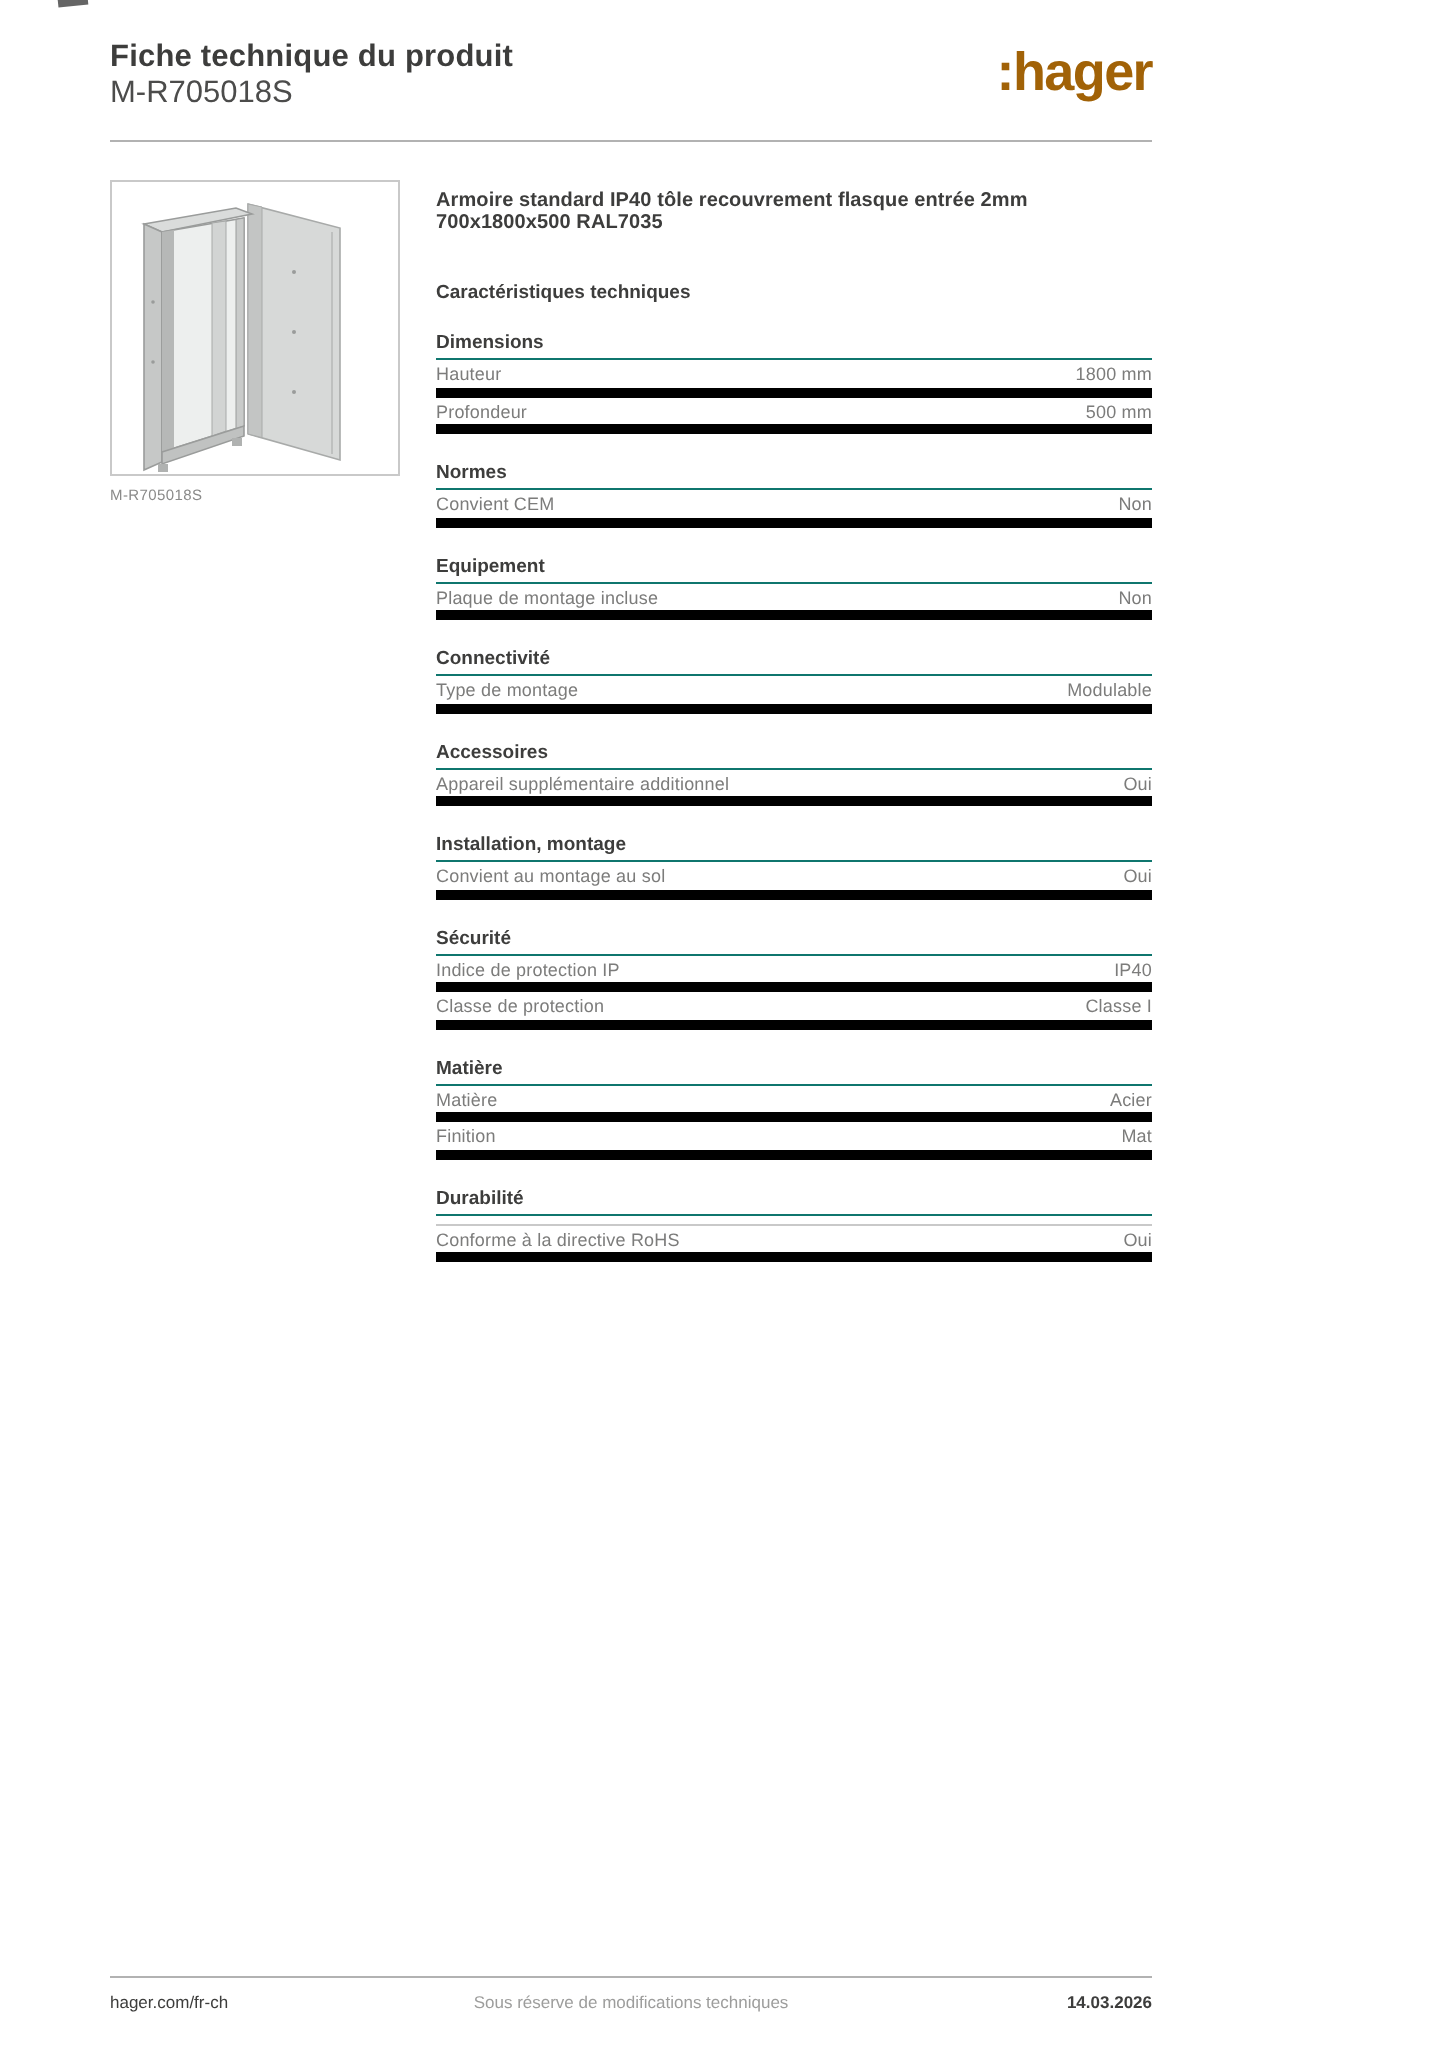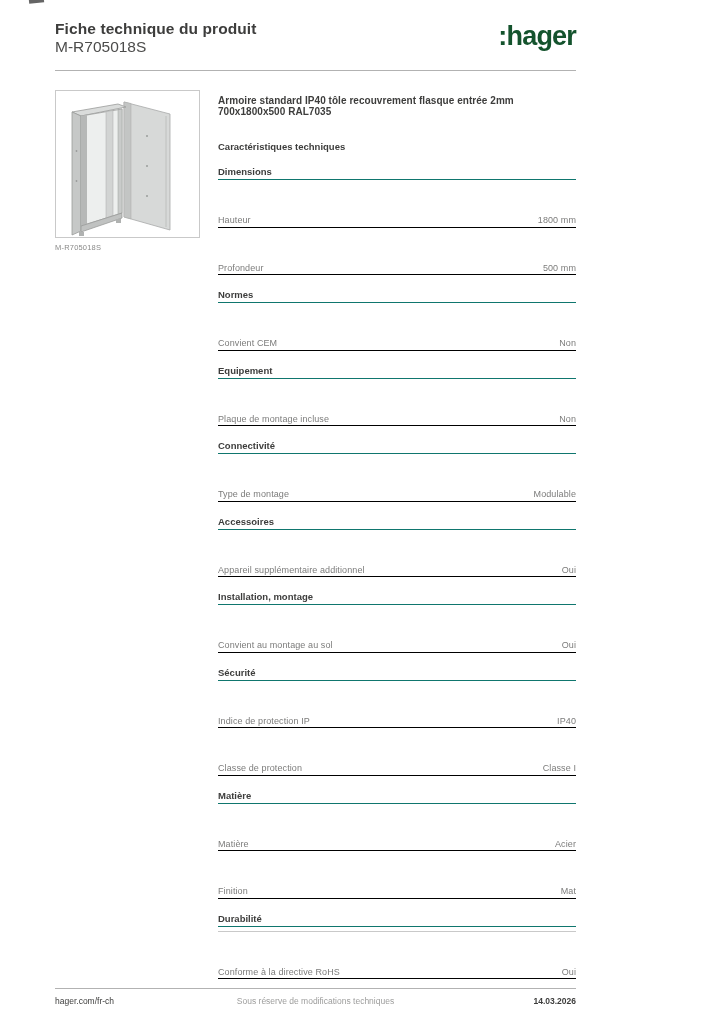--- a/index.html
+++ b/index.html
@@ -108,22 +108,21 @@
   }
   .spec-spacer {
     height: 5px;
     border-bottom: 1px solid #c9c9c9;
   }
   .spec-row {
     display: flex;
     justify-content: space-between;
     align-items: baseline;
     padding: 2px 0 1.5px 0;
-    border-bottom: 1px solid #000000;
-    margin-top: 33px;
+    border-bottom: 5px solid #000000;
   }
   .spec-label, .spec-value {
     font-size: 9px;
     color: #7c7c7b;
     line-height: 10px;
     letter-spacing: .1px;
   }
   .spec-value { text-align: right; white-space: nowrap; padding-left: 10px; }
 
   
@@ -163,21 +162,21 @@
 </head>
 <body>
 
 <div class="page">
 
   <div class="crop-mark"></div>
 
   <div class="header">
     <div class="doc-title">Fiche technique du produit</div>
     <div class="doc-ref">M-R705018S</div>
-    <div class="logo" style="color: #14532d; margin-left: 40px;">:hager</div>
+    <div class="logo" style="color: #a16207; margin-left: 40px;">:hager</div>
   </div>
   <div class="header-rule"></div>
 
   <div class="main">
 
     <div class="figure">
       <div class="figure-box">
         
         <svg width="143" height="146" viewBox="0 0 143 146" xmlns="http://www.w3.org/2000/svg">
 

